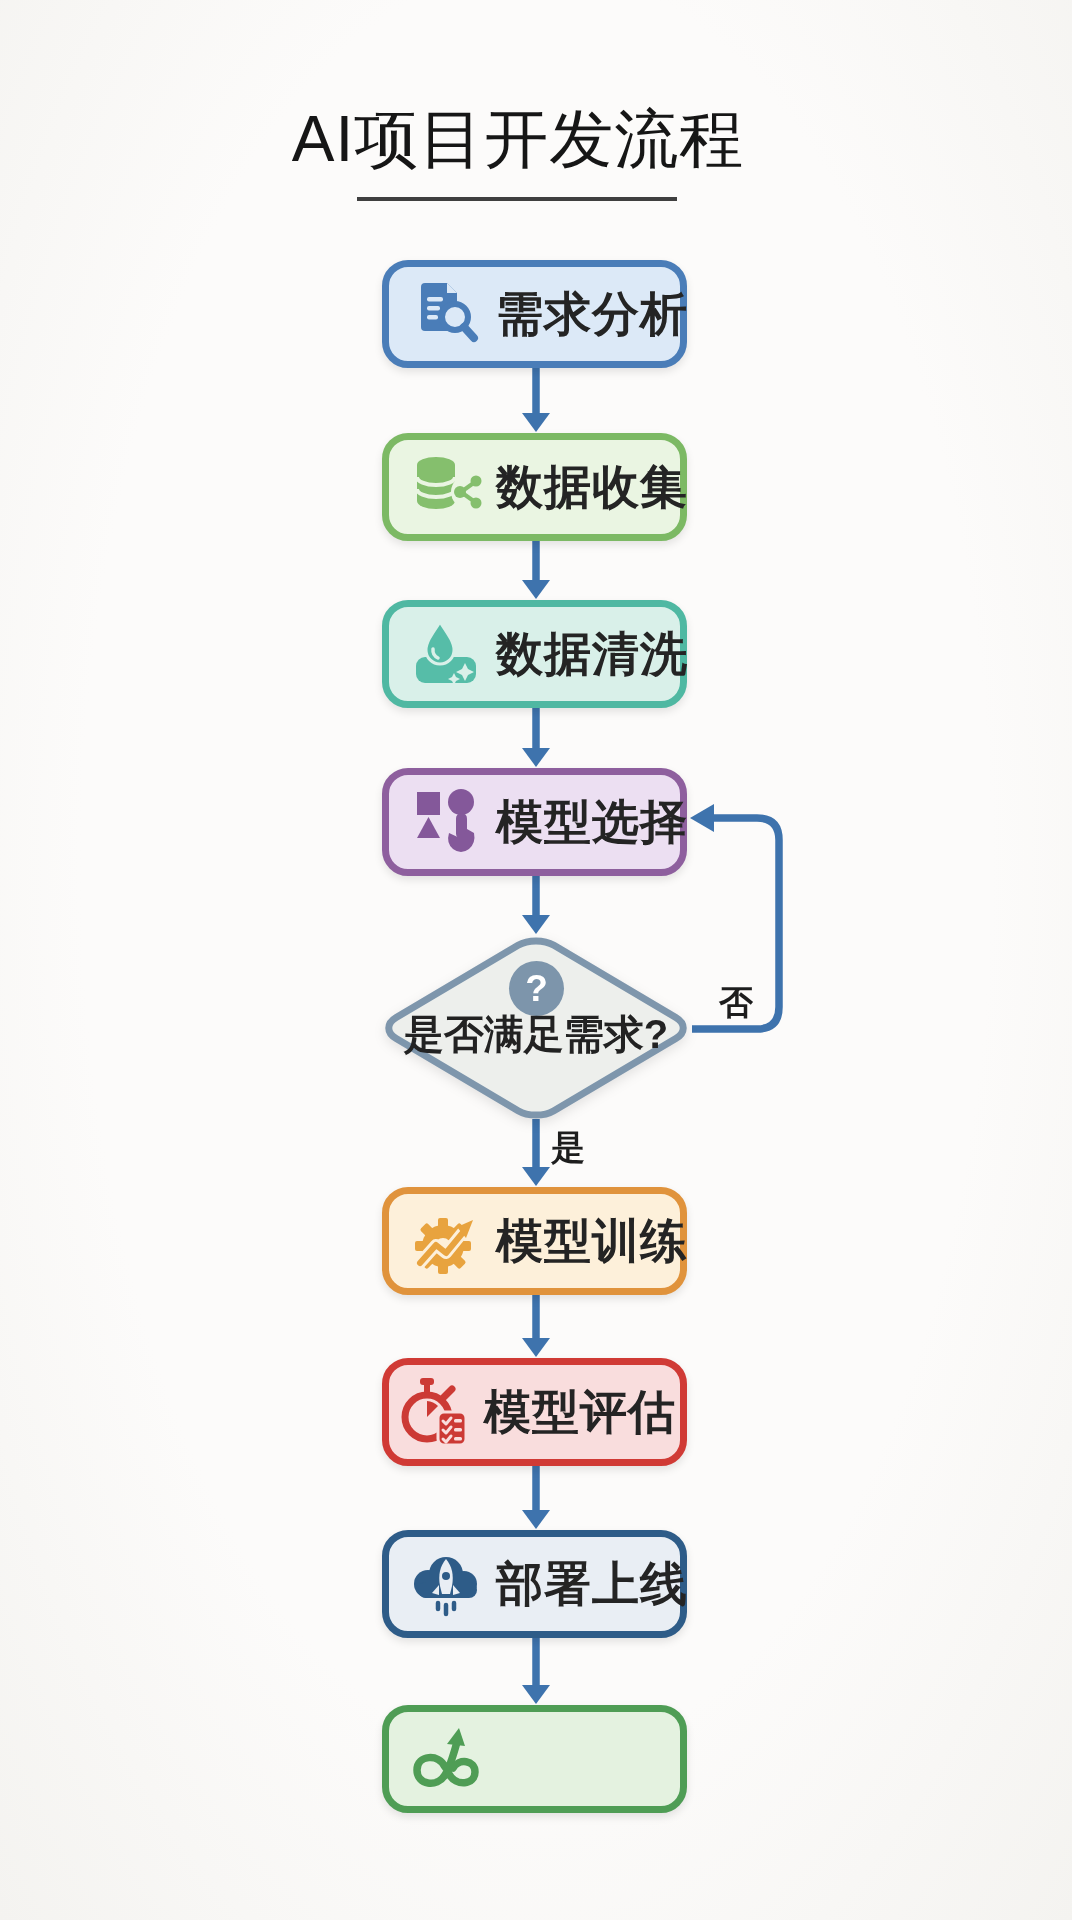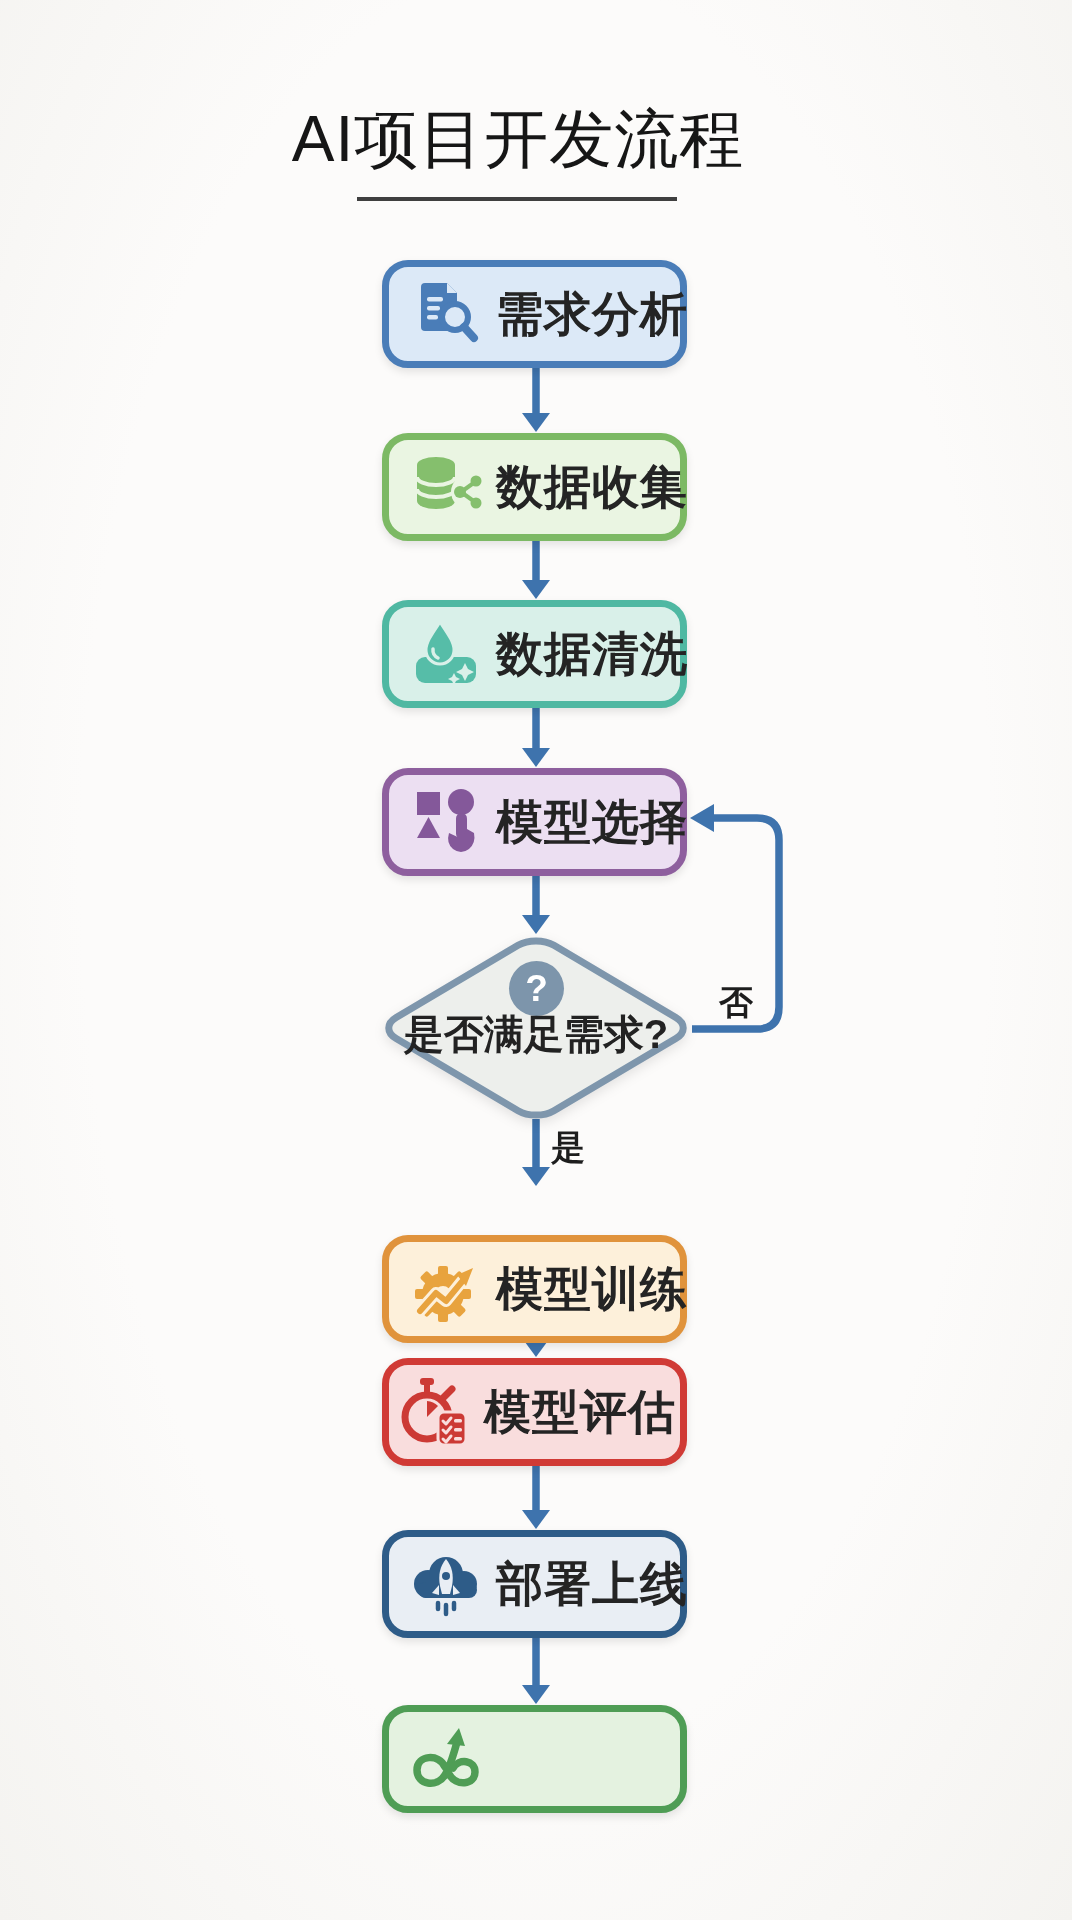--- a/index.html
+++ b/index.html
@@ -161,21 +161,21 @@
     <svg width="340" height="210" viewBox="0 0 340 210">
       <rect x="-66" y="-66" width="132" height="132" rx="15" transform="translate(170,105) scale(1.69 1) rotate(45)" fill="var(--d-fill,#edefec)" stroke="var(--d-border,#7e96ac)" stroke-width="7" vector-effect="non-scaling-stroke"></rect>
     </svg>
   </div>
   <div class="decision-badge" style="background-color: rgb(125, 149, 171);">?</div>
   <div class="decision-label">是否满足需求?</div>
 
   <div class="edge-label" id="edge-label-no">否</div>
   <div class="edge-label" id="edge-label-yes">是</div>
 
-  <div class="step" id="step-4" style="border-color: rgb(224, 147, 60); background-color: rgb(253, 240, 218); margin-top: 48px; --cut: #fdf0da;">
+  <div class="step" id="step-4" style="border-color: rgb(224, 147, 60); background-color: rgb(253, 240, 218); --cut: #fdf0da;">
     <span class="step-icon" style="color: rgb(232, 163, 62);">
       <svg viewBox="0 0 74 74">
         <g transform="translate(34,42)" fill="currentColor">
           <g>
               <rect x="-5" y="-28" width="10" height="12" rx="2"></rect>
             </g>
           <g transform="rotate(45)">
               <rect x="-5" y="-28" width="10" height="12" rx="2"></rect>
             </g>
           <g transform="rotate(90)">

